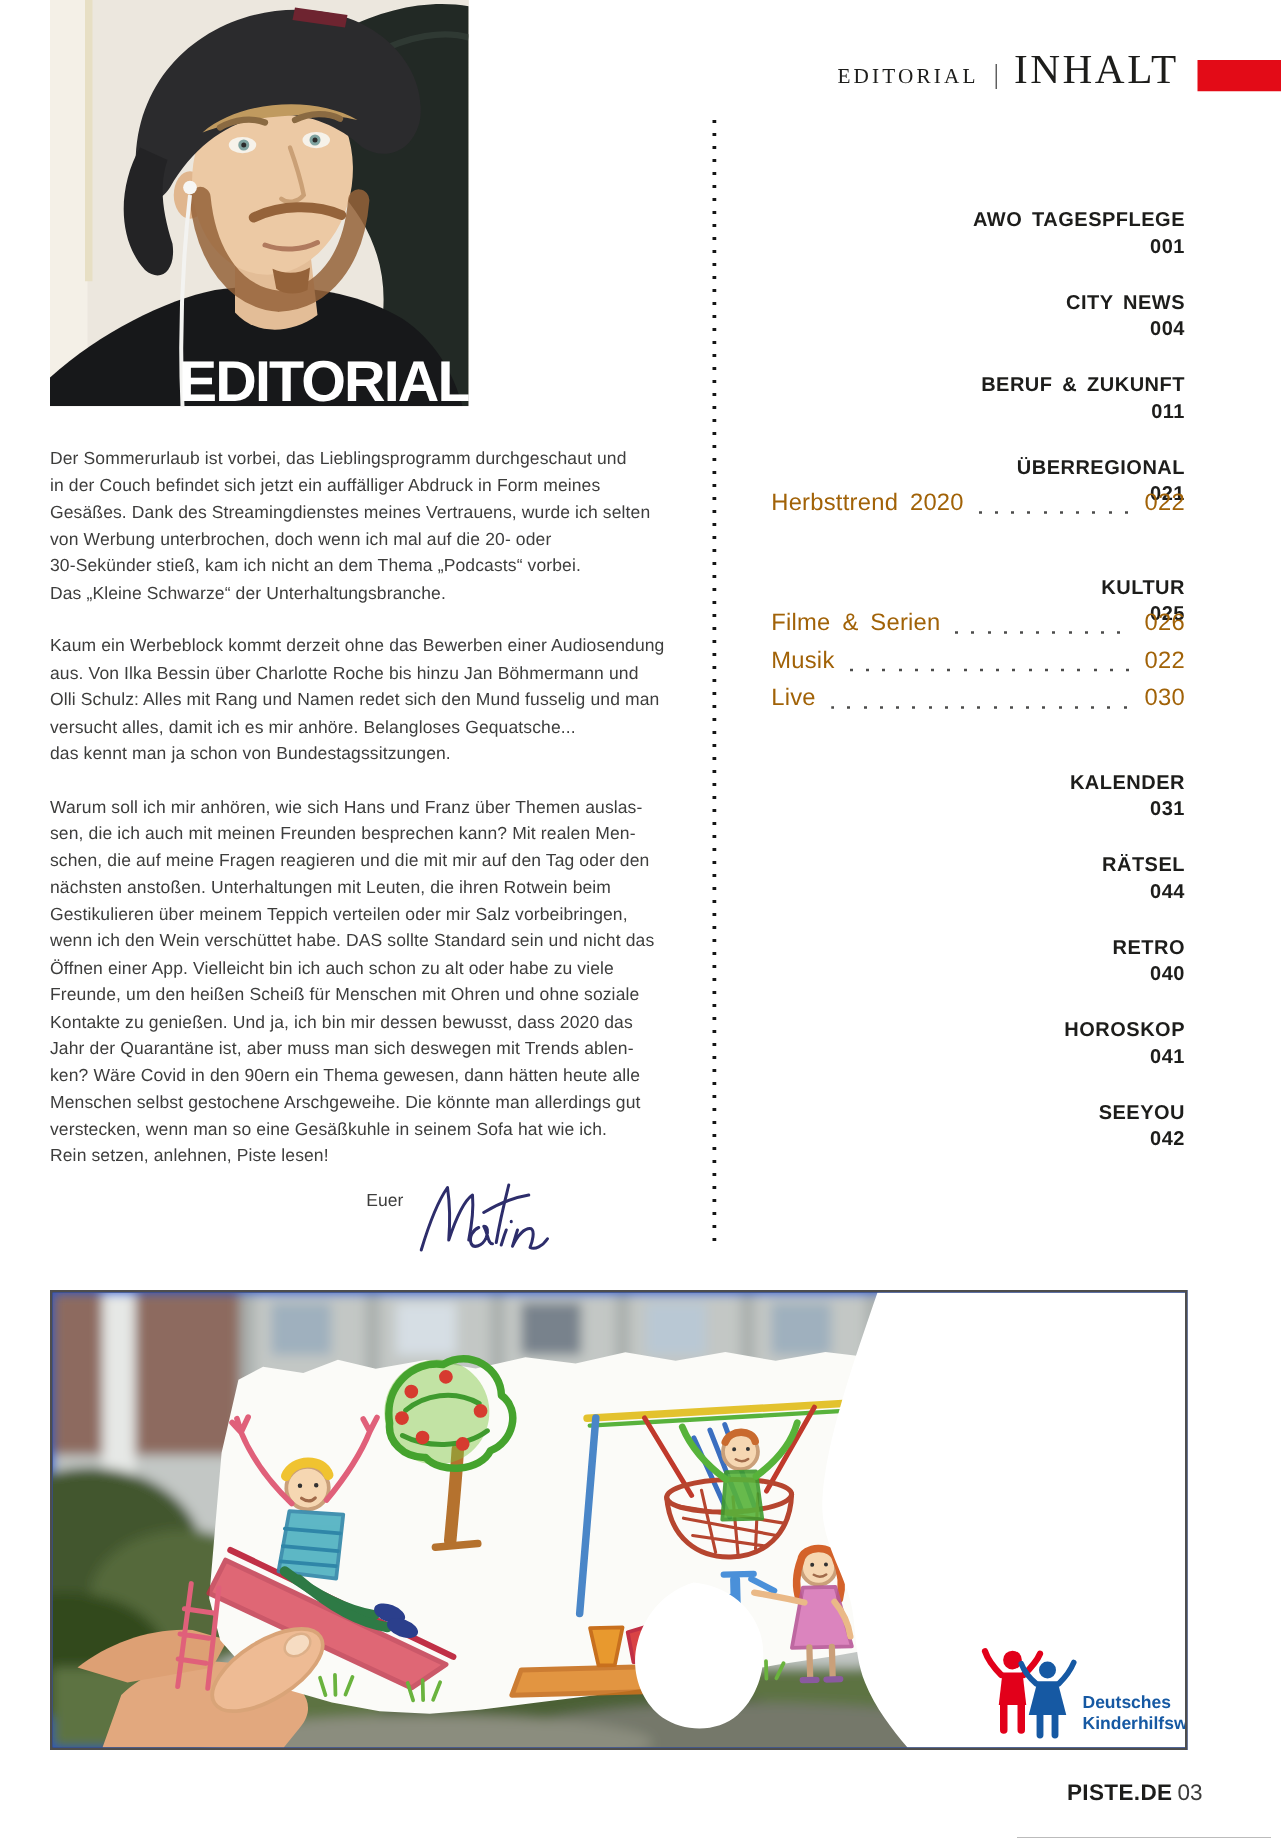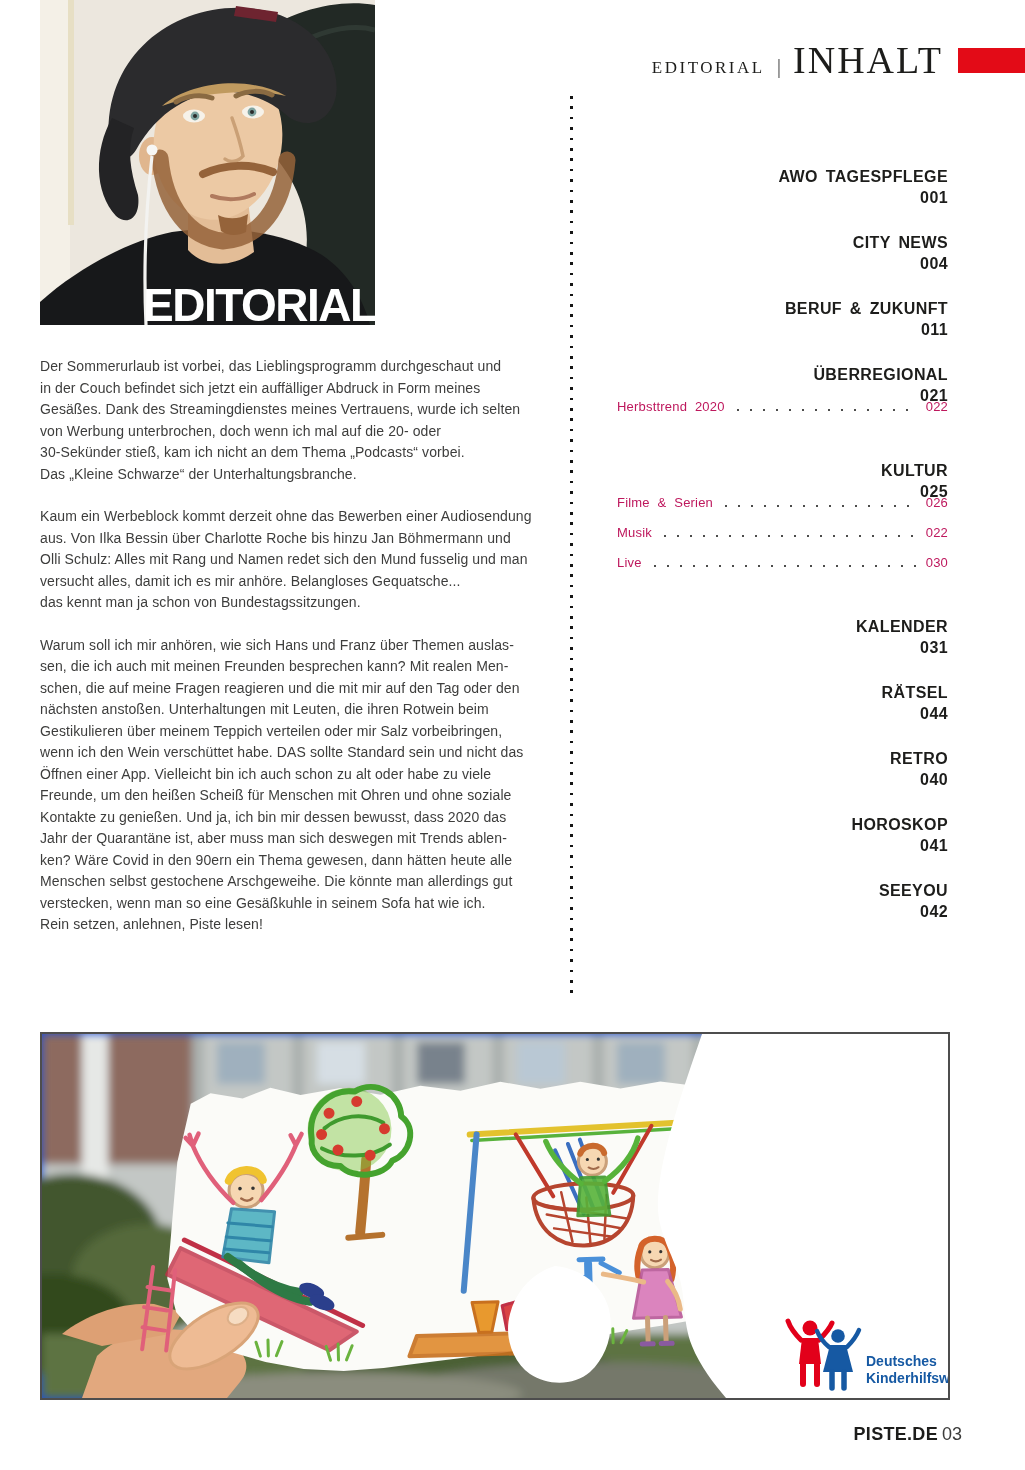--- a/index.html
+++ b/index.html
@@ -11,33 +11,33 @@
   .portrait{position:absolute;left:40px;top:0;width:335px;height:325px;overflow:hidden;background:#ece7de;}
   .portrait svg{display:block;}
   .portrait-overlay{
     position:absolute;left:103px;bottom:-3px;color:#fff;font-weight:800;
     font-size:46px;letter-spacing:-1.5px;line-height:1;white-space:nowrap;
   }
   
   .header{position:absolute;top:38px;right:82px;display:flex;align-items:baseline;font-family:"Liberation Serif",serif;color:#1d1d1b;}
   .kicker{font-size:17px;letter-spacing:2.5px;}
   .header-divider{font-size:22px;color:#555;margin:0 12px;font-weight:300;}
-  .page-title{font-size:38px;letter-spacing:2px;}
+  .page-title{font-size:33px;letter-spacing:2px;}
   .accent-bar{position:absolute;top:48px;left:958px;width:67px;height:25px;background:#e30b17;}
   
   .dotted-divider{
     position:absolute;left:570px;top:96px;width:2.6px;height:902px;
     background:repeating-linear-gradient(to bottom,#151515 0 2.6px,transparent 2.6px 10.4px);
   }
   
   .toc{position:absolute;left:617px;top:160px;width:331px;color:#1d1d1b;}
   .toc-row{display:flex;align-items:flex-end;height:18px;}
   .toc-row.main{margin-top:48px;font-weight:bold;font-size:16px;letter-spacing:.4px;word-spacing:3px;flex-direction:column;}
   .toc-row.main:first-child{margin-top:8px;}
-  .toc-row.sub{margin-top:13px;height:17px;font-weight:normal;font-size:13px;color:#be185d;letter-spacing:.2px;word-spacing:4px;}
+  .toc-row.sub{margin-top:13px;height:17px;font-weight:normal;font-size:19px;color:#a16207;letter-spacing:.2px;word-spacing:4px;}
   .toc-label{white-space:nowrap;}
   .toc-leader{flex:1;margin:0 9px 3px 12px;height:3px;
     background:repeating-linear-gradient(to right,#1d1d1b 0 3px,transparent 3px 13.5px);}
   .toc-row.sub .toc-leader{height:2.4px;margin-bottom:3px;
     background:repeating-linear-gradient(to right,#4c4c4b 0 2.4px,transparent 2.4px 13px);}
   .toc-page{white-space:nowrap;text-align:right;}
   
   .editorial{position:absolute;left:40px;top:356px;width:520px;color:#3d3d3c;
     font-size:14px;line-height:21.5px;letter-spacing:.1px;}
   .editorial p{margin:0 0 21px 0;white-space:pre-line;}
@@ -203,20 +203,33 @@
 Öffnen einer App. Vielleicht bin ich auch schon zu alt oder habe zu viele
 Freunde, um den heißen Scheiß für Menschen mit Ohren und ohne soziale
 Kontakte zu genießen. Und ja, ich bin mir dessen bewusst, dass 2020 das
 Jahr der Quarantäne ist, aber muss man sich deswegen mit Trends ablen-
 ken? Wäre Covid in den 90ern ein Thema gewesen, dann hätten heute alle
 Menschen selbst gestochene Arschgeweihe. Die könnte man allerdings gut
 verstecken, wenn man so eine Gesäßkuhle in seinem Sofa hat wie ich.
 Rein setzen, anlehnen, Piste lesen!</p>
   </div>
 
+  <div class="signature">
+    <span class="signoff">Euer</span>
+    <svg width="110" height="64" viewBox="0 0 110 64">
+      <g fill="none" stroke="#2d2d6b" stroke-width="2.4" stroke-linecap="round" stroke-linejoin="round">
+        <path d="M6,56 C12,36 20,16 27,6 C29,20 29,36 28,48 C34,30 41,16 47,12 C48,24 46,38 44,48"></path>
+        <path d="M52,38 C47,40 44,46 46,51 C48,55 55,53 58,46 C60,41 59,37 56,37 C60,44 59,51 63,51"></path>
+        <path d="M76,4 C72,20 68,38 66,50"></path>
+        <path d="M56,26 C66,20 80,14 92,12"></path>
+        <path d="M74,40 C72,45 71,49 70,52 M78,33 L78,33.4"></path>
+        <path d="M83,40 C81,46 80,50 79,53 C83,44 89,38 94,39 C97,41 95,49 93,54 C97,56 103,53 107,47"></path>
+      </g>
+    </svg>
+  </div>
 
   <div class="bottom-photo">
     <svg width="906" height="364" viewBox="0 0 906 364">
       <defs>
           <filter id="bgblur" x="-10%" y="-10%" width="120%" height="120%">
             <feGaussianBlur stdDeviation="4.5"></feGaussianBlur>
           </filter>
         </defs>
 
       <g filter="url(#bgblur)">

